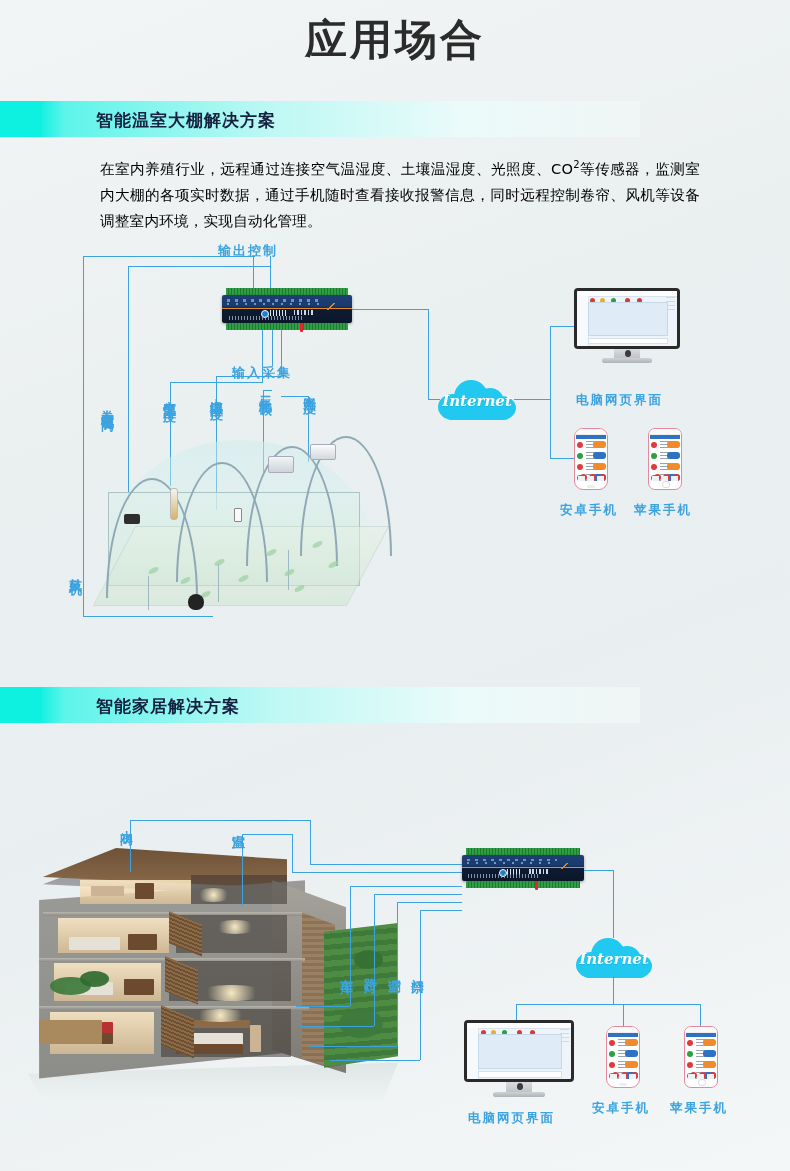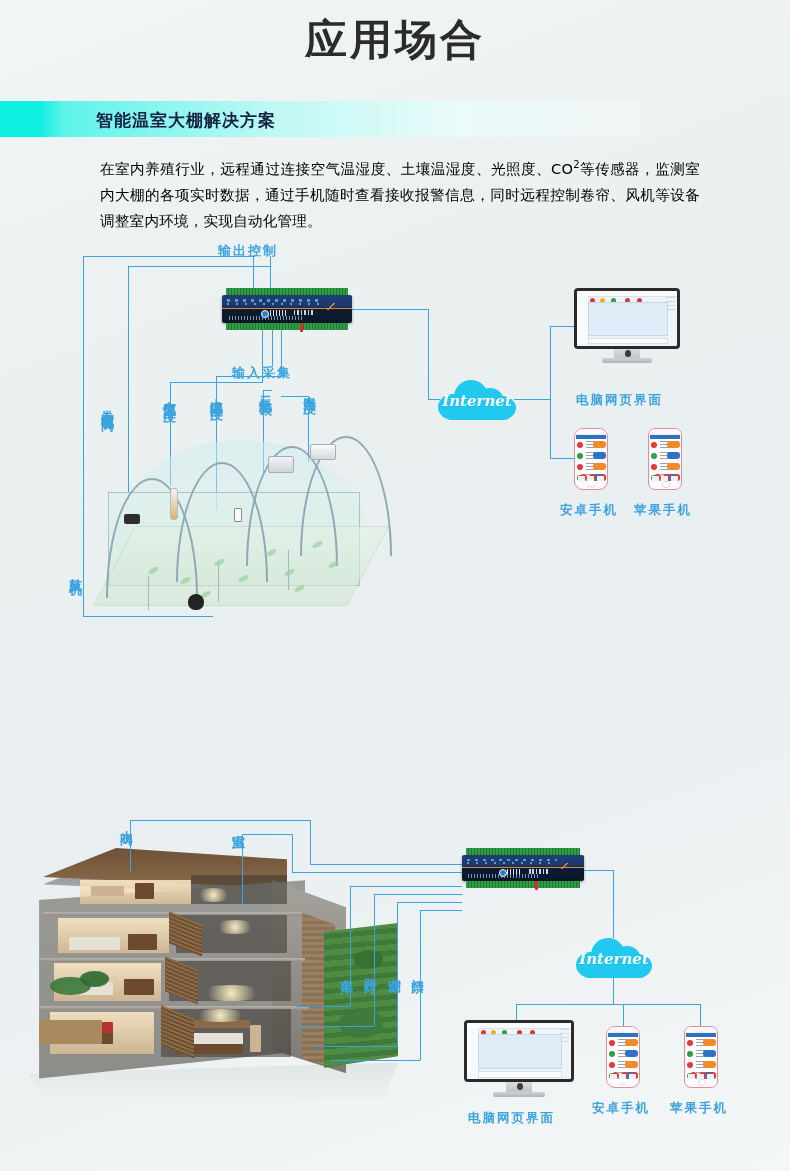--- a/index.html
+++ b/index.html
@@ -372,20 +372,24 @@
         <b style="left:37%;"></b>
         <b style="left:74%;"></b>
       </div>
       <div class="home"></div>
     </div>
 
     <div class="lbl lbl-h" style="left:560px;top:272px;font-size:12.5px;">安卓手机</div>
     <div class="lbl lbl-h" style="left:634px;top:272px;font-size:12.5px;">苹果手机</div>
   </div>
 
+  <div class="sec-head" style="top:687px;">
+    <div class="bar"></div>
+    <div class="txt">智能家居解决方案</div>
+  </div>
 
 
   <div style="position:absolute;left:0;top:810px;width:790px;height:350px;">
 
     <div class="house" style="left:28px;top:22px;width:370px;height:268px;">
       <div class="ground"></div>
       <div class="roof2"></div>
       <div class="roof"></div>
       <div class="facade"></div>
       <div class="wall-r"></div>

